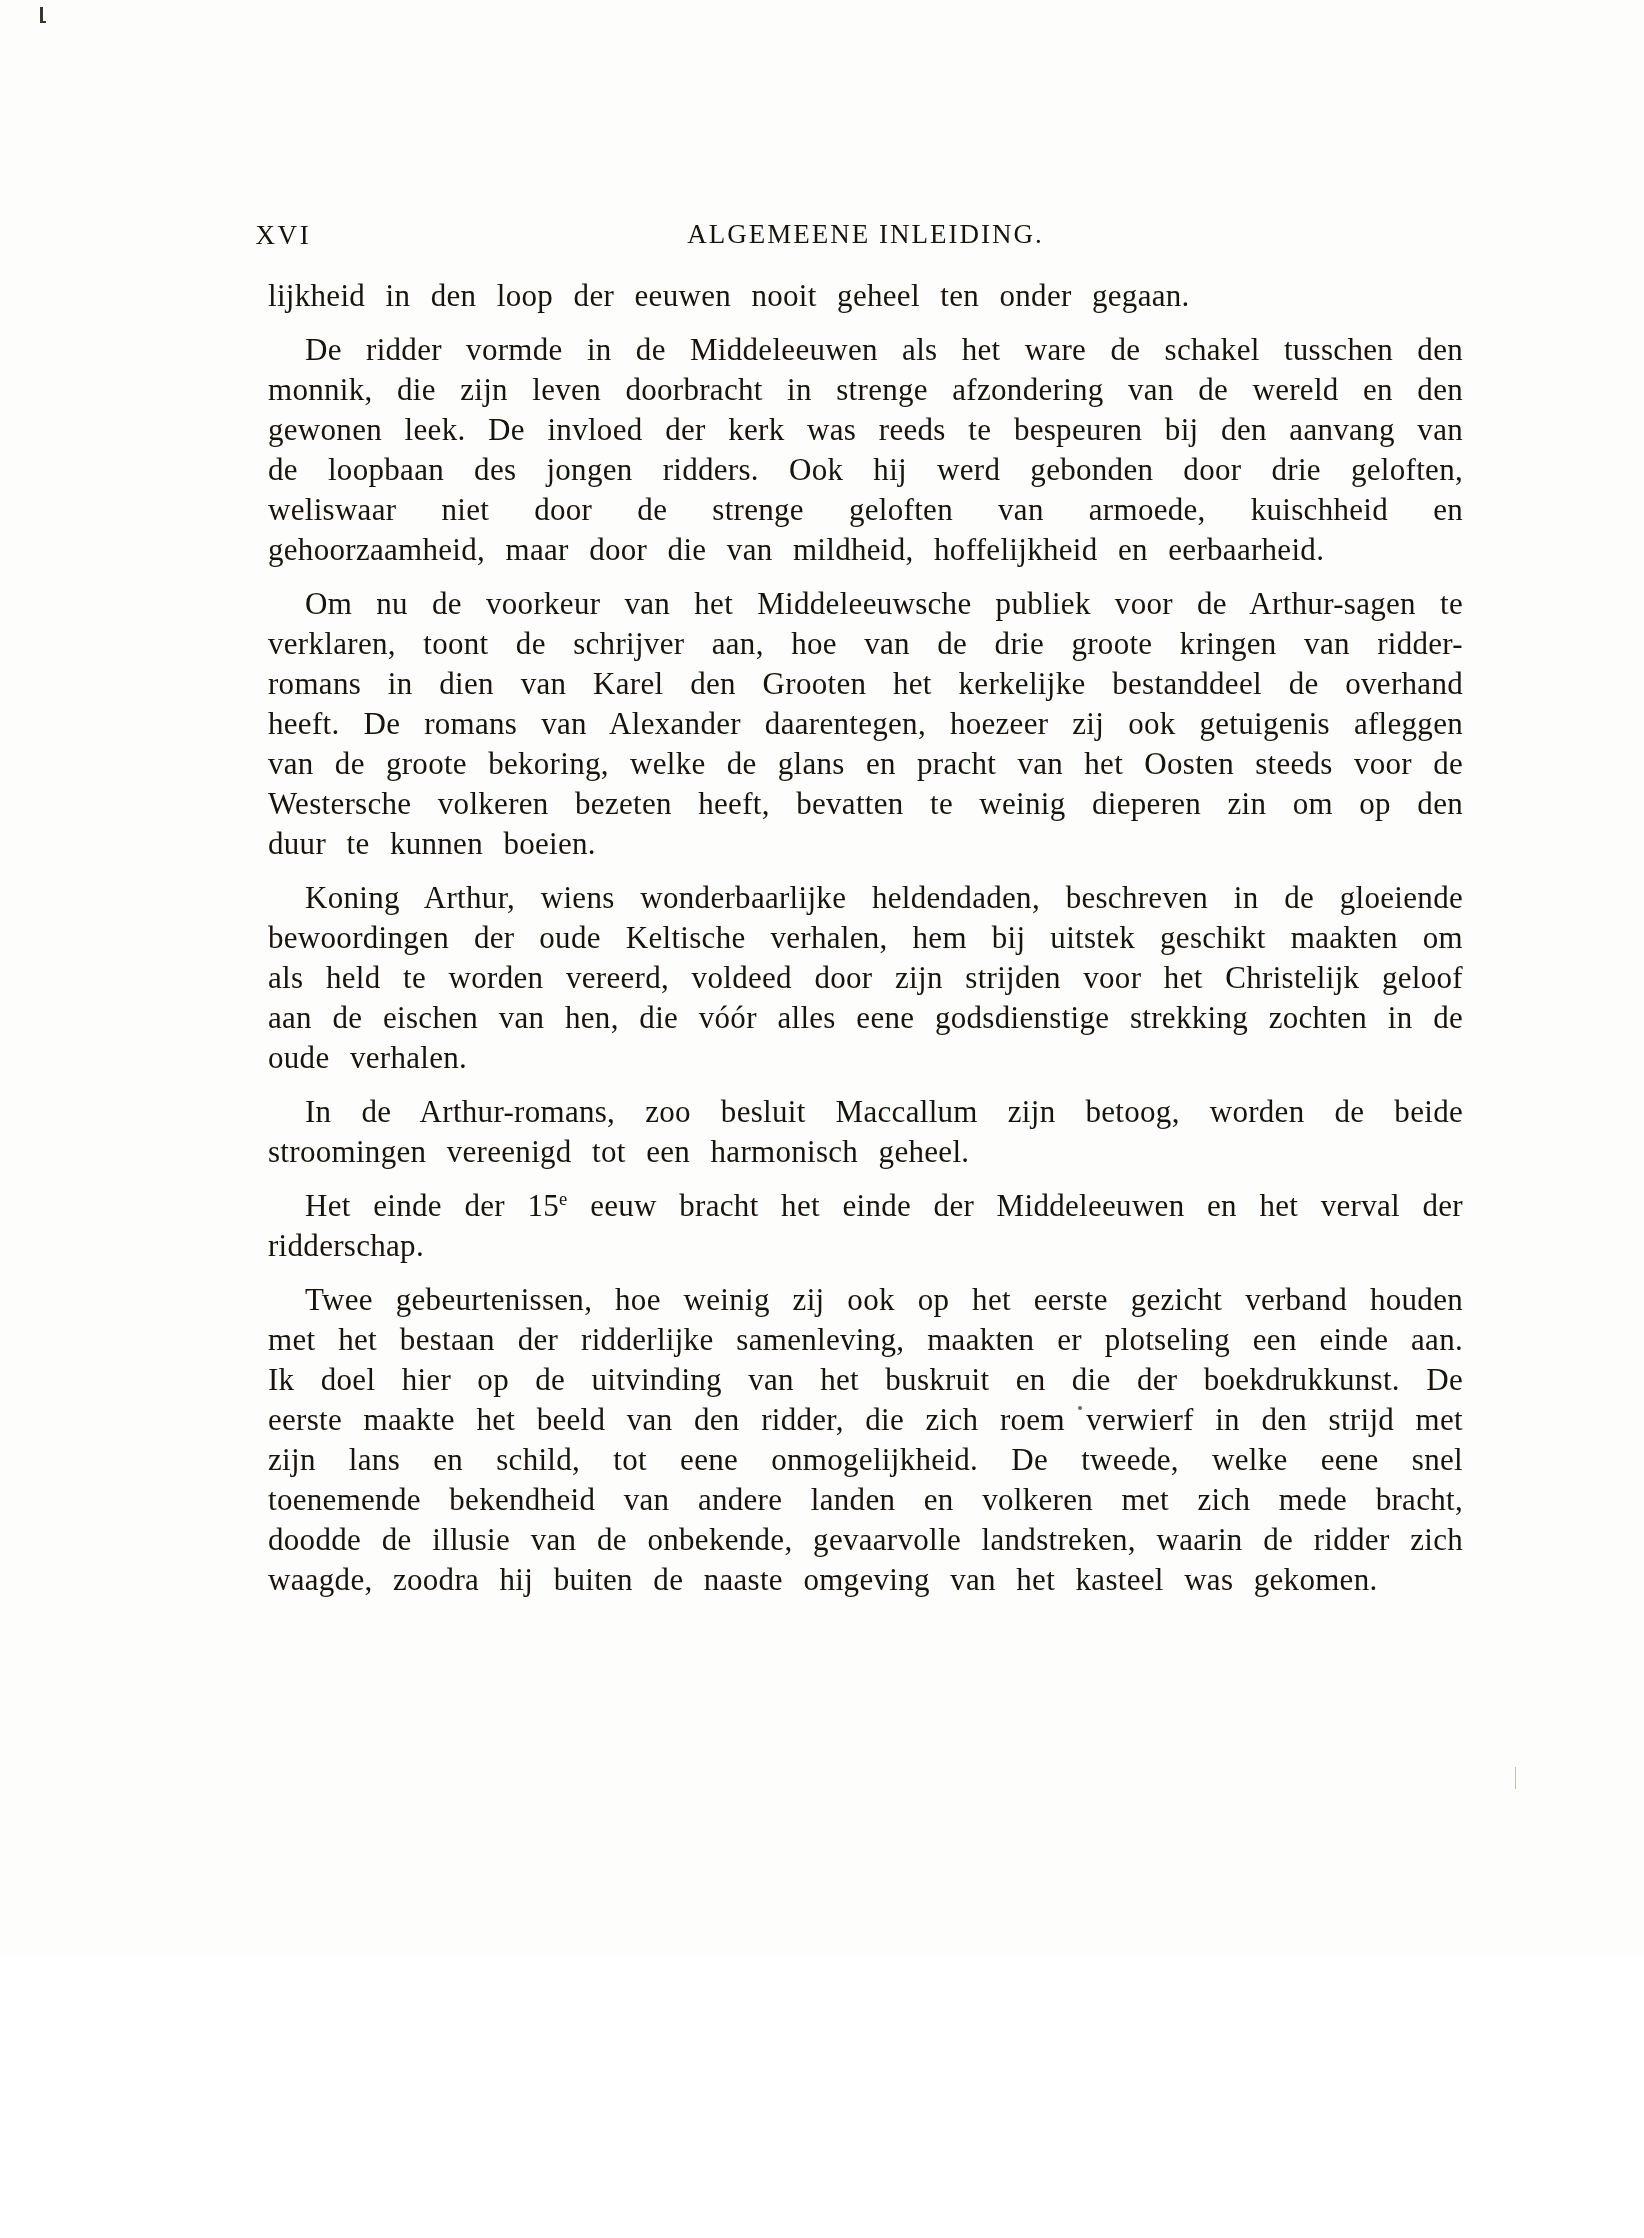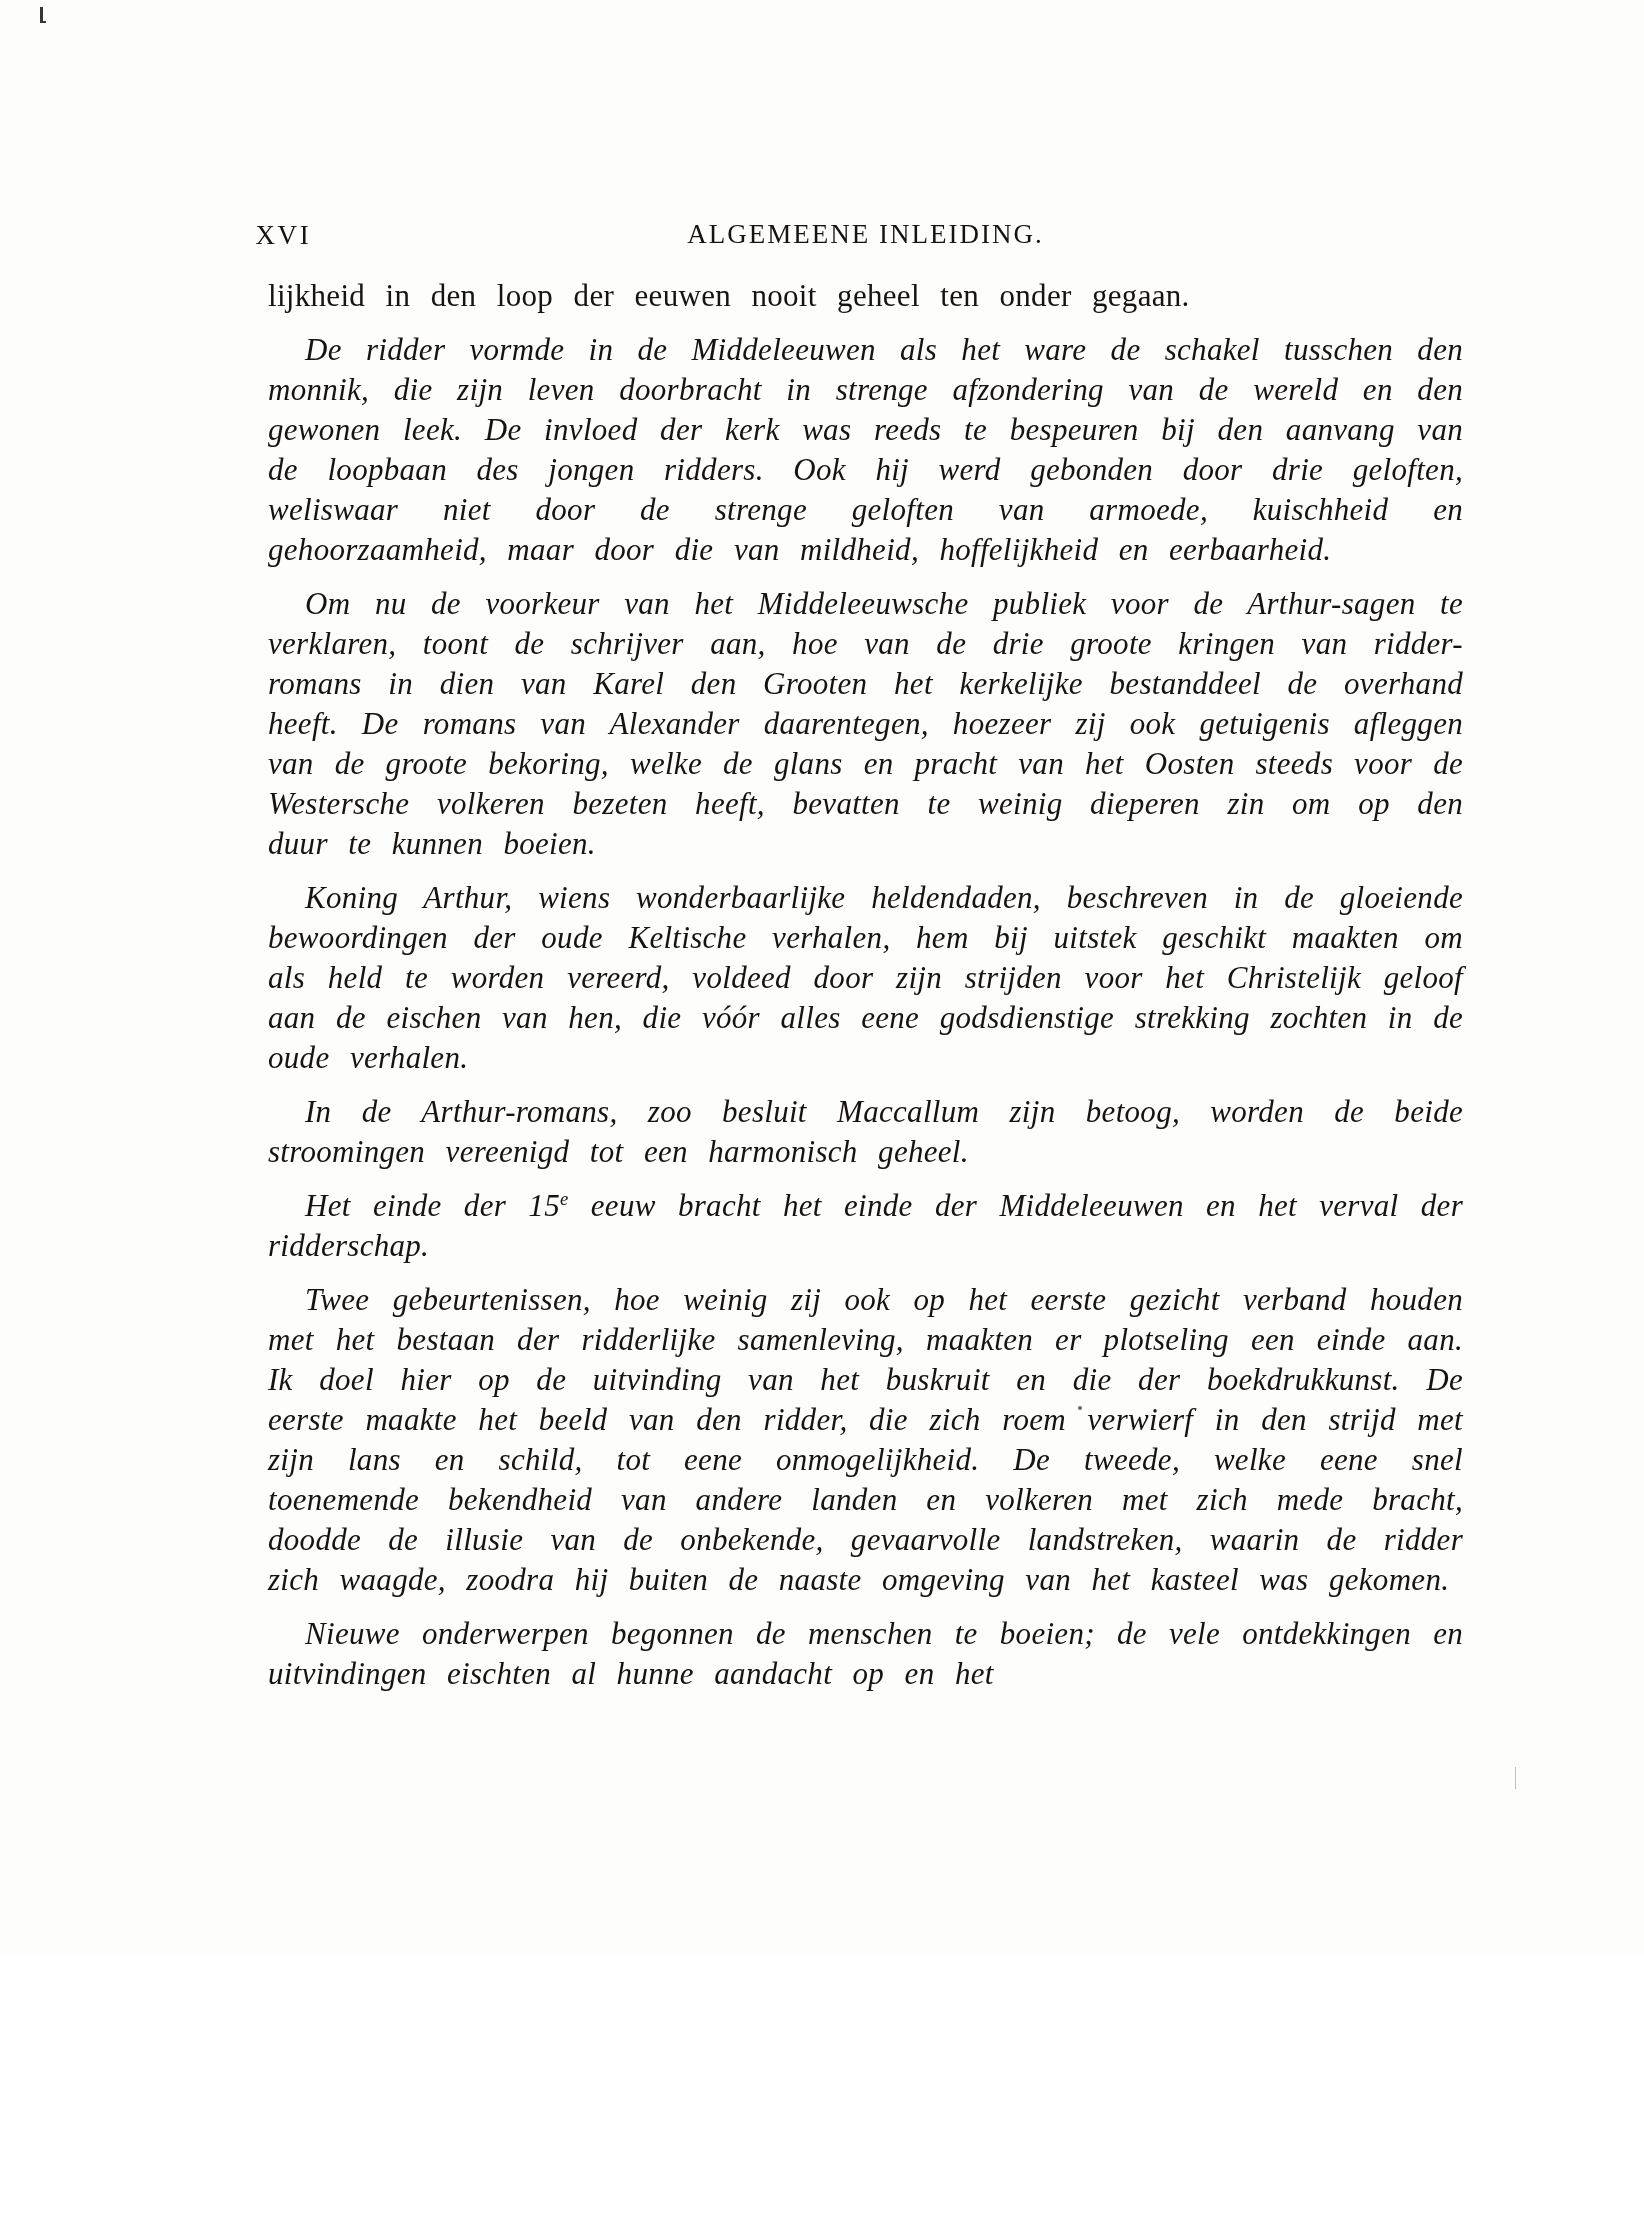--- a/index.html
+++ b/index.html
@@ -45,21 +45,20 @@
   .body-text p {
     margin: 14px;
     font-size: 31px;
     line-height: 40px;
     text-align: justify;
     word-spacing: 0.40em;
     letter-spacing: 0.3px;
   }
   .body-text p.indent {
     text-indent: 37px;
-    font-style: italic;
   }
   .body-text sup {
     font-size: 0.60em;
     line-height: 0;
     vertical-align: super;
   }
   
   .mark {
     position: absolute;
     background: #3a362f;
@@ -101,18 +100,17 @@
 
     <div class="body-text">
 
     <p class="">lijkheid in den loop der eeuwen nooit geheel ten onder gegaan.</p>
         <p class="indent">De ridder vormde in de Middeleeuwen als het ware de schakel tusschen den monnik, die zijn leven doorbracht in strenge afzondering van de wereld en den gewonen leek. De invloed der kerk was reeds te bespeuren bij den aanvang van de loopbaan des jongen ridders. Ook hij werd gebonden door drie geloften, weliswaar niet door de strenge geloften van armoede, kuischheid en gehoorzaamheid, maar door die van mildheid, hoffelijkheid en eerbaarheid.</p>
         <p class="indent">Om nu de voorkeur van het Middeleeuwsche publiek voor de Arthur-sagen te verklaren, toont de schrijver aan, hoe van de drie groote kringen van ridder-romans in dien van Karel den Grooten het kerkelijke bestanddeel de overhand heeft. De romans van Alexander daarentegen, hoezeer zij ook getuigenis afleggen van de groote bekoring, welke de glans en pracht van het Oosten steeds voor de Westersche volkeren bezeten heeft, bevatten te weinig dieperen zin om op den duur te kunnen boeien.</p>
         <p class="indent">Koning Arthur, wiens wonderbaarlijke heldendaden, beschreven in de gloeiende bewoordingen der oude Keltische verhalen, hem bij uitstek geschikt maakten om als held te worden vereerd, voldeed door zijn strijden voor het Christelijk geloof aan de eischen van hen, die vóór alles eene godsdienstige strekking zochten in de oude verhalen.</p>
         <p class="indent">In de Arthur-romans, zoo besluit Maccallum zijn betoog, worden de beide stroomingen vereenigd tot een harmonisch geheel.</p>
         <p class="indent"><span>Het einde der </span><span>15</span><sup>e</sup><span> eeuw bracht het einde der Middeleeuwen en het verval der ridderschap.</span></p>
         <p class="indent">Twee gebeurtenissen, hoe weinig zij ook op het eerste gezicht verband houden met het bestaan der ridderlijke samenleving, maakten er plotseling een einde aan. Ik doel hier op de uitvinding van het buskruit en die der boekdrukkunst. De eerste maakte het beeld van den ridder, die zich roem verwierf in den strijd met zijn lans en schild, tot eene onmogelijkheid. De tweede, welke eene snel toenemende bekendheid van andere landen en volkeren met zich mede bracht, doodde de illusie van de onbekende, gevaarvolle landstreken, waarin de ridder zich waagde, zoodra hij buiten de naaste omgeving van het kasteel was gekomen.</p>
-        <p class="indent">Nieuwe onderwerpen begonnen de menschen te boeien; de vele ontdekkingen en uitvindingen eischten al hunne aandacht op en het</p>
       </div>
 
   </div>
 </div>
 
 
 </body></html>

